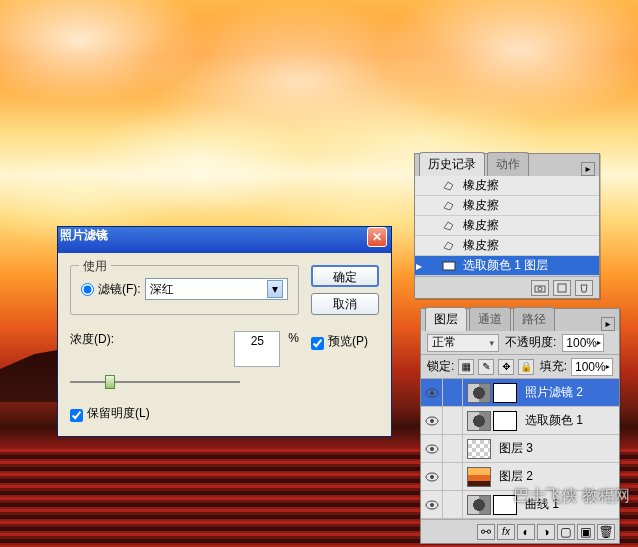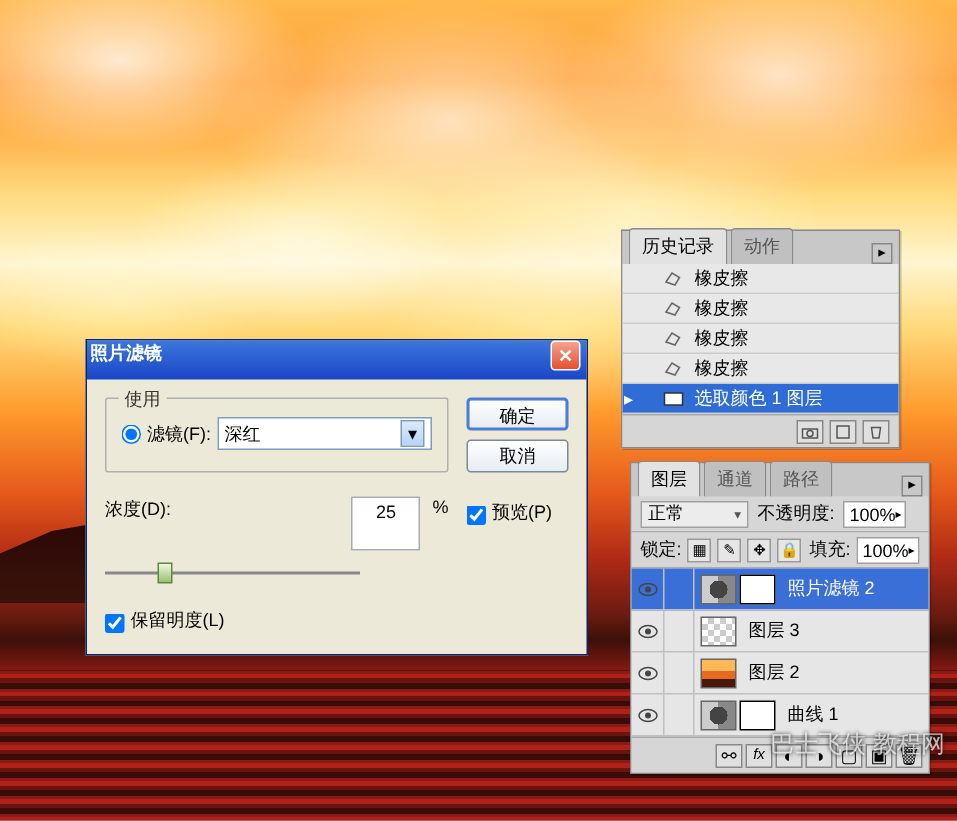--- a/index.html
+++ b/index.html
@@ -241,20 +241,34 @@
       </div>
       <div class="lrow">
         <div class="eye">
           <svg width="14" height="10">
             <ellipse cx="7" cy="5" rx="6" ry="4" fill="none" stroke="#444"></ellipse>
             <circle cx="7" cy="5" r="2" fill="#444"></circle>
           </svg>
         </div>
         <div class="link"></div>
         <div class="thumbwrap">
+          <div class="lthumb adj"></div>
+          <div class="lthumb mask"></div>
+        </div>
+        <span class="lname">选取颜色 1</span>
+      </div>
+      <div class="lrow">
+        <div class="eye">
+          <svg width="14" height="10">
+            <ellipse cx="7" cy="5" rx="6" ry="4" fill="none" stroke="#444"></ellipse>
+            <circle cx="7" cy="5" r="2" fill="#444"></circle>
+          </svg>
+        </div>
+        <div class="link"></div>
+        <div class="thumbwrap">
           <div class="lthumb checker"></div>
         </div>
         <span class="lname">图层 3</span>
       </div>
       <div class="lrow">
         <div class="eye">
           <svg width="14" height="10">
             <ellipse cx="7" cy="5" rx="6" ry="4" fill="none" stroke="#444"></ellipse>
             <circle cx="7" cy="5" r="2" fill="#444"></circle>
           </svg>

